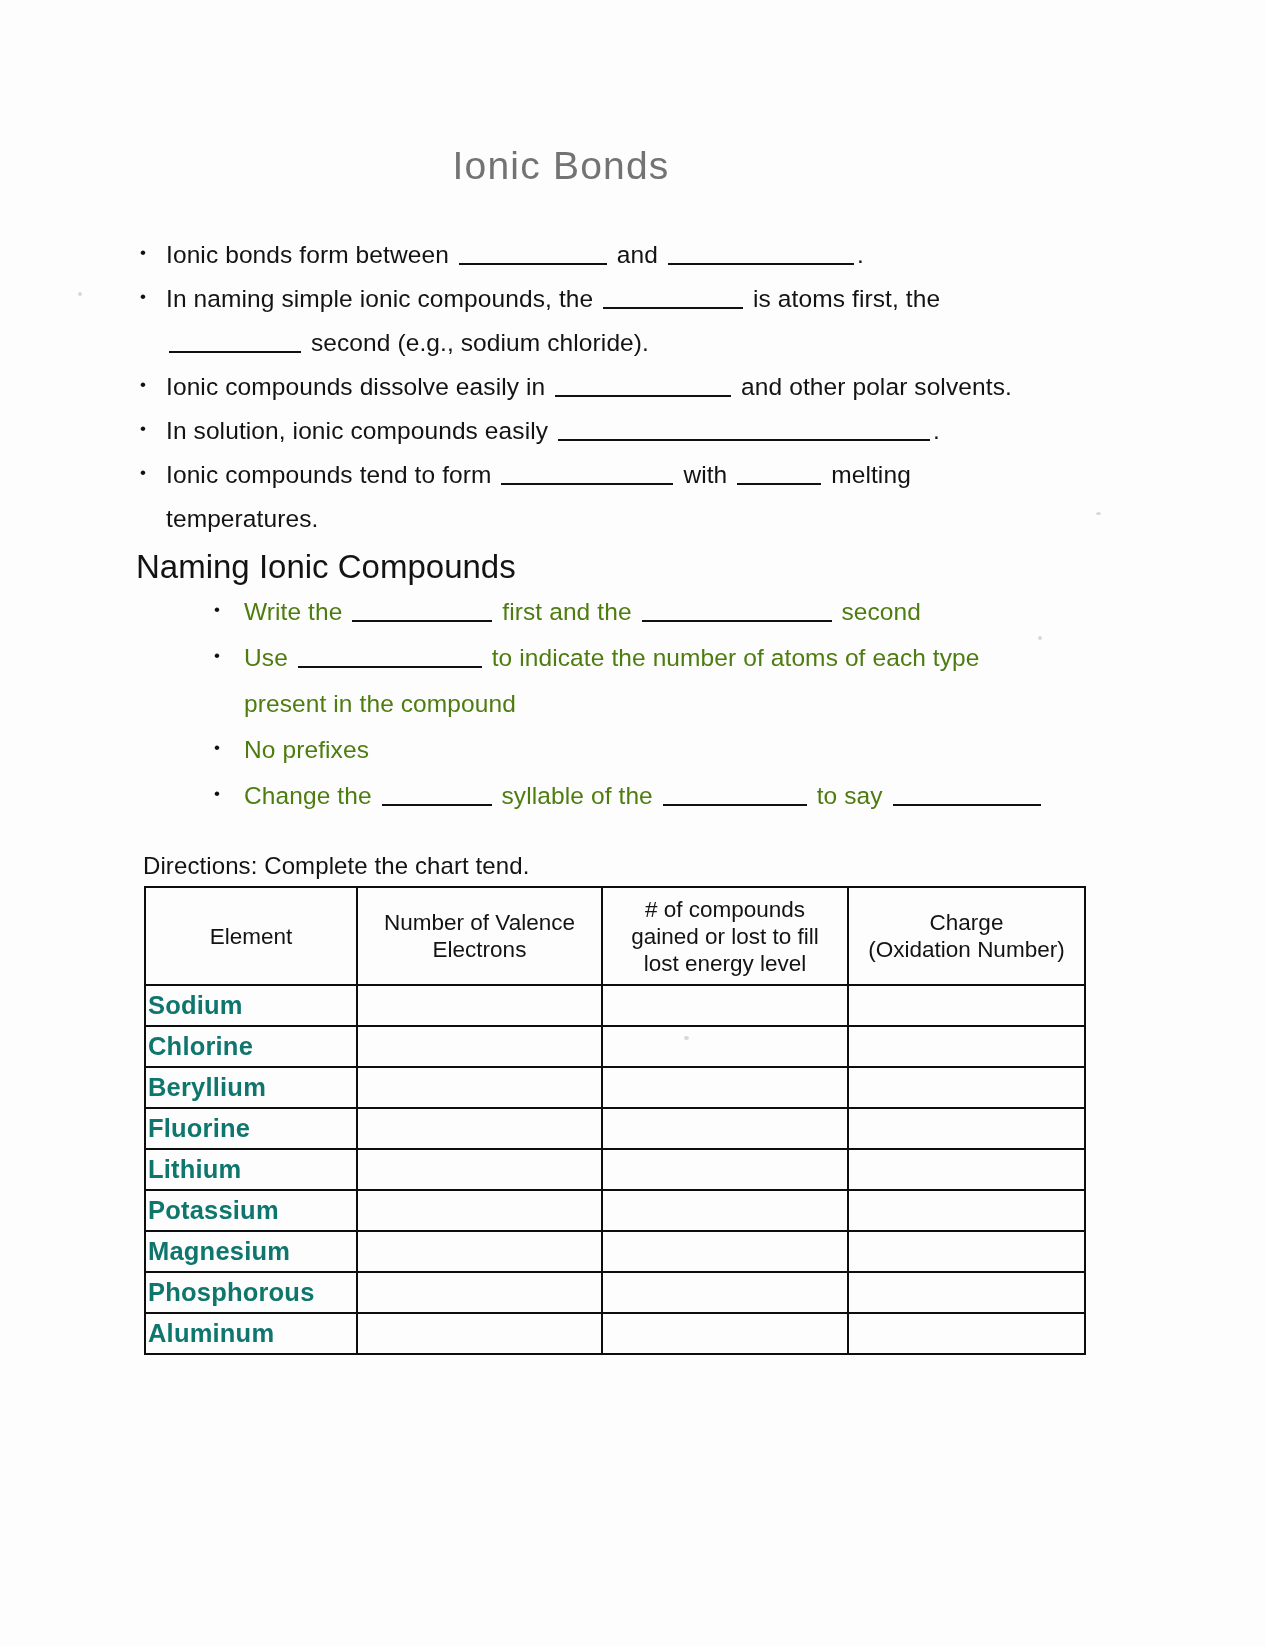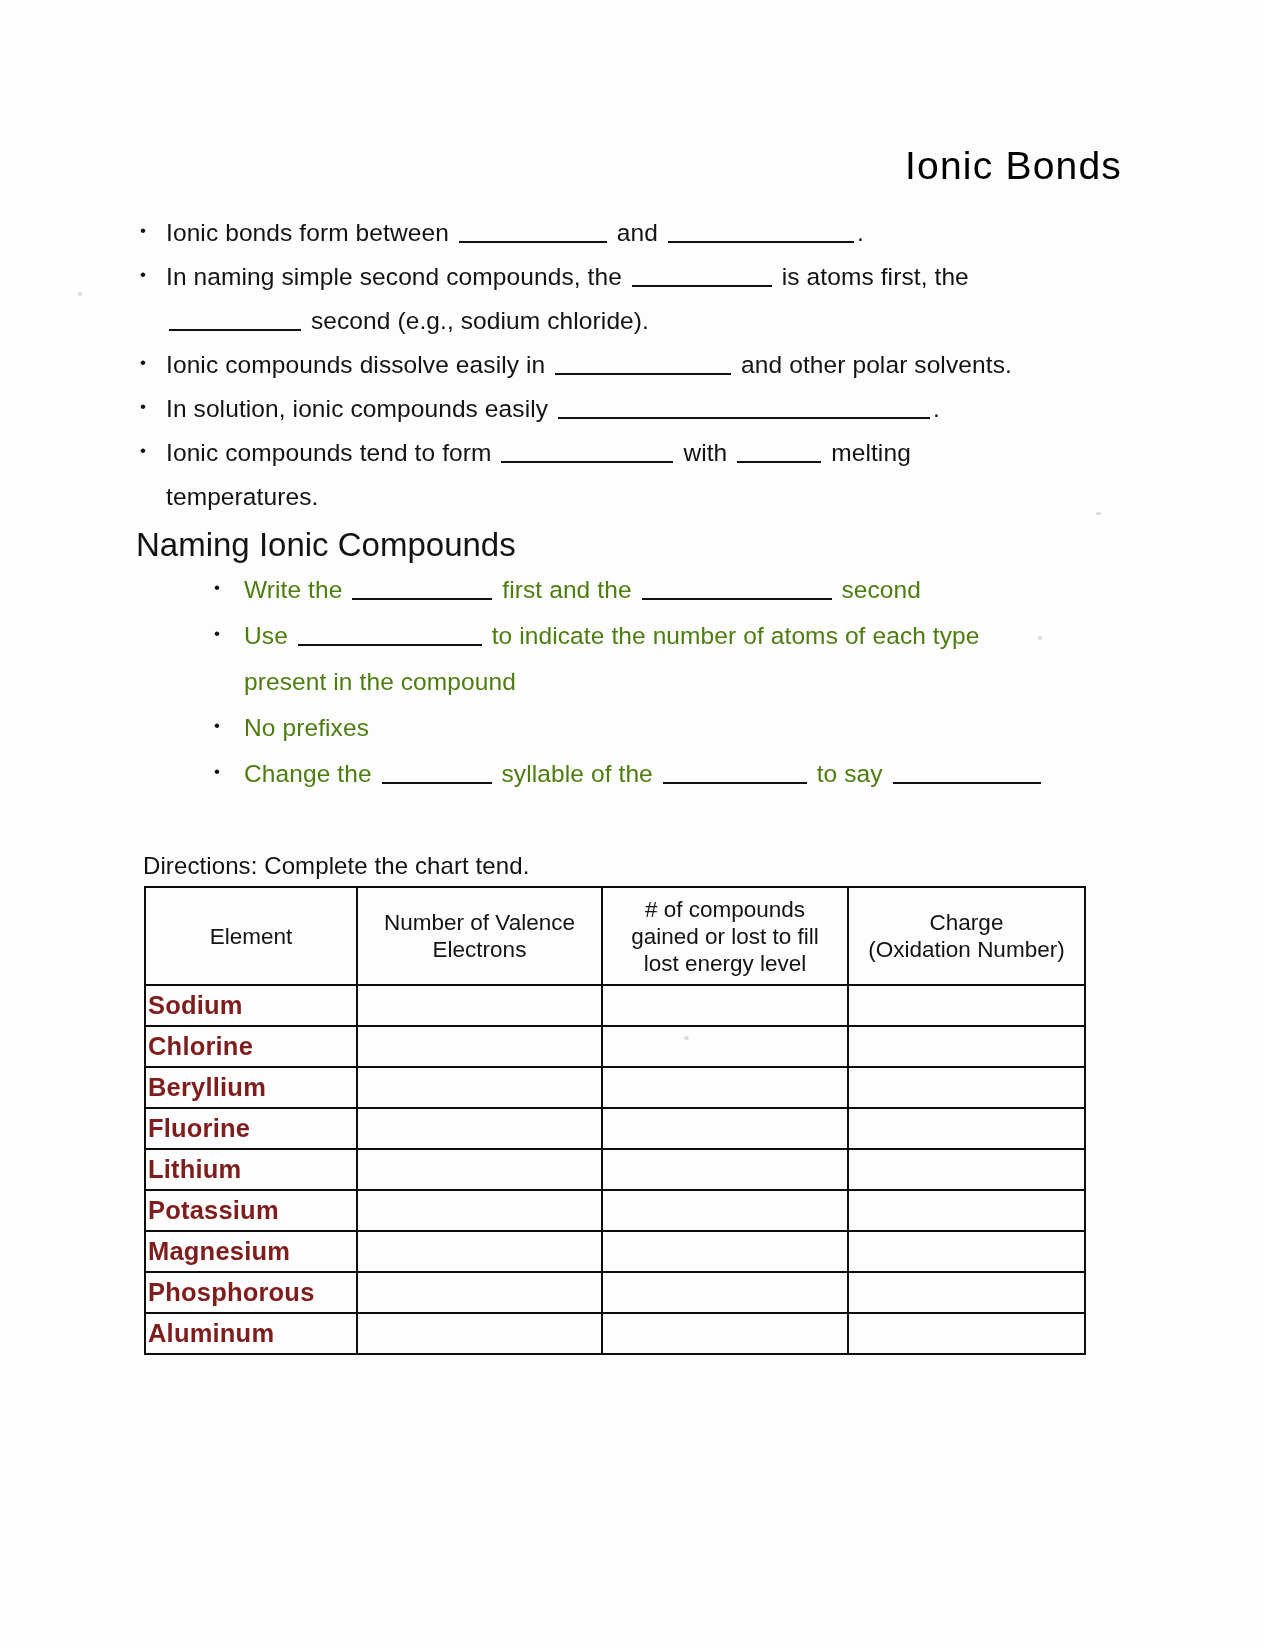--- a/index.html
+++ b/index.html
@@ -20,31 +20,31 @@
     inset: 0;
     background: #fdfdfd;
   }
 
   
   .title {
     position: absolute;
     top: 118px;
     left: 0;
     width: 1122px;
-    text-align: right;
+    text-align: center;
     font-size: 39px;
     font-weight: 400;
     letter-spacing: 1.2px;
-    color: #000000;
+    color: #737373;
   }
 
   
   .content {
     position: absolute;
-    top: 211px;
+    top: 233px;
     left: 0;
     width: 1266px;
   }
 
   ul.main-list {
     list-style: none;
     margin: 0;
     padding: 0;
   }
   ul.main-list > li {
@@ -145,21 +145,21 @@
     vertical-align: middle;
     color: #131313;
     padding: 2px 4px;
   }
   table.chart td.elem {
     font-weight: 700;
     font-size: 25.5px;
     text-align: left;
     padding-left: 2px;
     height: 39px;
-    color: #7f1d1d;
+    color: #0f766e;
     letter-spacing: 0.2px;
   }
   table.chart td.blankcell {
     height: 39px;
   }
   col.c1 { width: 212px; }
   col.c2 { width: 245px; }
   col.c3 { width: 246px; }
   col.c4 { width: 237px; }
 
@@ -176,21 +176,21 @@
 </head>
 <body>
 
 <div class="page">
 
   <h1 class="title">Ionic Bonds</h1>
 
   <div class="content">
     <ul class="main-list">
         <li><span>Ionic bonds form between </span><span class="blank" style="width: 148px;"></span><span> and </span><span class="blank" style="width: 186px;"></span><span>.</span></li>
-        <li><span>In naming simple second compounds, the </span><span class="blank" style="width: 140px;"></span><span> is atoms first, the </span><br><span class="blank" style="width: 132px;"></span><span> second (e.g., sodium chloride).</span></li>
+        <li><span>In naming simple ionic compounds, the </span><span class="blank" style="width: 140px;"></span><span> is atoms first, the </span><br><span class="blank" style="width: 132px;"></span><span> second (e.g., sodium chloride).</span></li>
         <li><span>Ionic compounds dissolve easily in </span><span class="blank" style="width: 176px;"></span><span> and other polar solvents.</span></li>
         <li><span>In solution, ionic compounds easily </span><span class="blank" style="width: 372px;"></span><span>.</span></li>
         <li><span>Ionic compounds tend to form </span><span class="blank" style="width: 172px;"></span><span> with </span><span class="blank" style="width: 84px;"></span><span> melting </span><br><span>temperatures.</span></li>
       </ul>
 
     <div class="section-head">Naming Ionic Compounds</div>
 
     <ul class="sub-list">
         <li><span>Write the </span><span class="blank" style="width: 140px;"></span><span> first and the </span><span class="blank" style="width: 190px;"></span><span> second</span></li>
         <li><span>Use </span><span class="blank" style="width: 184px;"></span><span> to indicate the number of atoms of each type </span><br><span>present in the compound</span></li>

